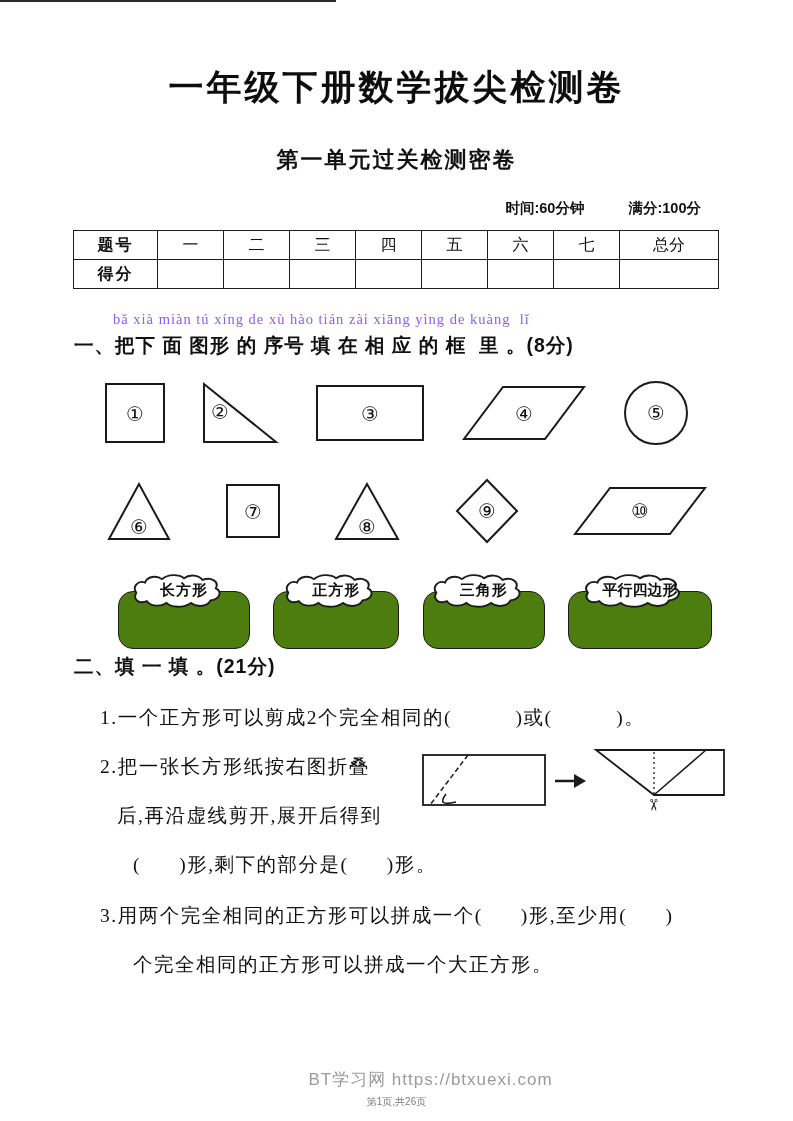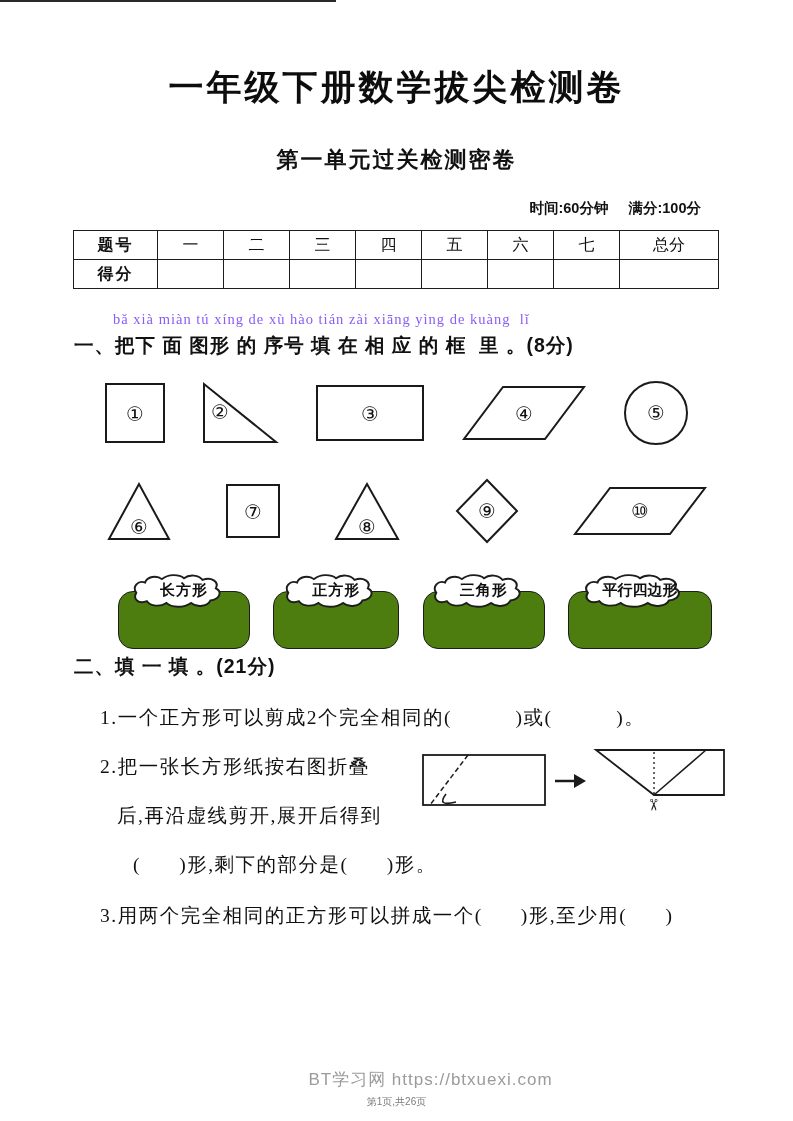--- a/index.html
+++ b/index.html
@@ -6,21 +6,21 @@
   .page{position:relative;width:793px;height:1121px;margin:0 auto;background:#fff;
         color:#111;font-family:"Liberation Serif",serif;overflow:hidden;}
   .scan-line{position:absolute;top:0;left:0;width:336px;height:2px;background:#2a2a2a;}
 
   .title{margin:64px 0 0;text-align:center;font-family:"Liberation Sans",sans-serif;
          font-size:35px;font-weight:900;letter-spacing:3px;color:#0d0d0d;}
   .subtitle{margin:34px 0 0;text-align:center;font-family:"Liberation Sans",sans-serif;
          font-size:22px;font-weight:800;letter-spacing:2px;}
   .meta{margin:24px 92px 0 0;text-align:right;font-family:"Liberation Sans",sans-serif;
          font-size:14.5px;font-weight:700;}
-  .meta span + span{margin-left:16px;}
+  .meta span + span{margin-left:40px;}
 
   .score-table{border-collapse:collapse;margin:12px 0 0 73px;table-layout:fixed;}
   .score-table td{border:1.5px solid #1d1d1d;height:28px;text-align:center;
          font-size:16px;padding:0;font-family:"Liberation Serif",serif;}
   .score-table td.t-lbl{font-weight:600;letter-spacing:2px;}
 
   .pinyin{margin:22px 0 0 113px;font-size:14.5px;letter-spacing:1px;color:#8b5cf6;
          font-family:"Liberation Serif",serif;white-space:pre-wrap;}
   .pinyin.py2{margin-top:30px;font-style:italic;font-style:normal;}
   .sec-heading{margin:4px 0 0 74px;font-family:"Liberation Sans",sans-serif;
@@ -218,18 +218,19 @@
       <svg class="fig" width="136" height="72">
         <polygon class="outline" points="4,5 132,5 132,50 62,50"></polygon>
         <line class="thin" x1="114" y1="5" x2="62" y2="50"></line>
         <line class="dot" x1="62" y1="7" x2="62" y2="50"></line>
         <text x="62" y="66" text-anchor="middle" font-size="16" fill="#1a1a1a" transform="rotate(90 62 60)">✂</text>
       </svg>
     </div>
   </div>
 
   <div class="q q3l1">3.用两个完全相同的正方形可以拼成一个(      )形,至少用(      )</div>
+  <div class="q q3l2">个完全相同的正方形可以拼成一个大正方形。</div>
 
   <div class="footer">
     <div class="watermark">BT学习网 https://btxuexi.com</div>
     <div class="page-info">第1页,共26页</div>
   </div>
 </div>
 
 </body></html>

